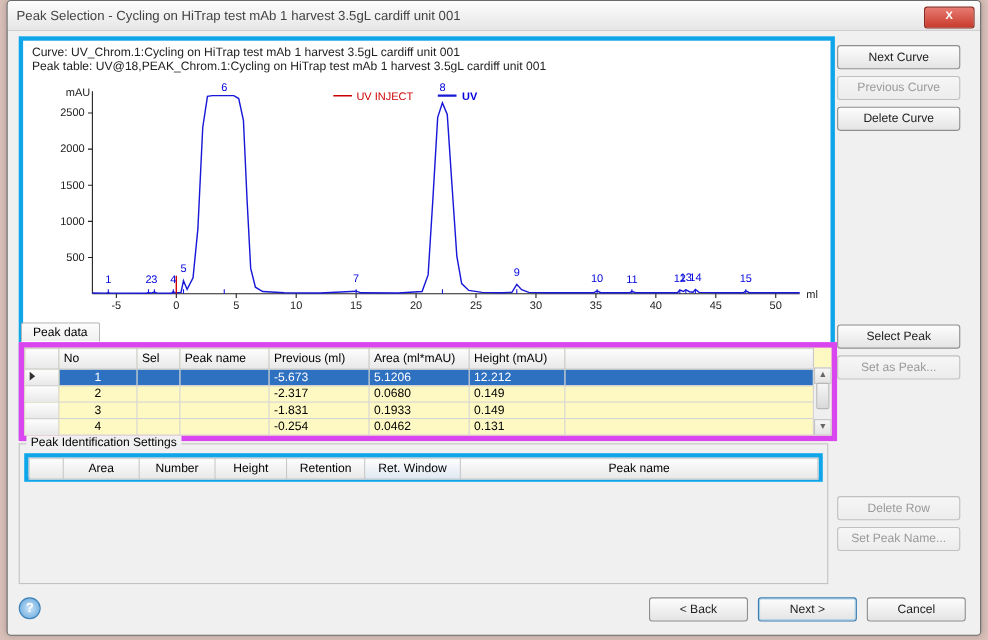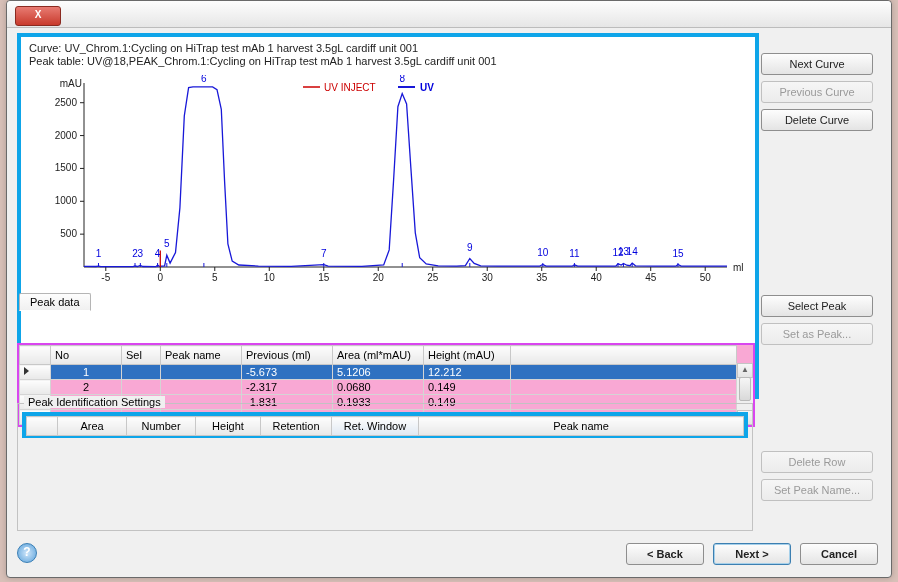--- a/index.html
+++ b/index.html
@@ -75,21 +75,21 @@
     fill: #222;
   }
   .peak-lbl { fill: #0000dd; font-size: 10px; }
   .legend-uv { fill: #0000dd; font-weight: bold; font-size: 10px;}
   .legend-inj { fill: #cc0000; font-size: 10px;}
   .curve { stroke: #1818d8; stroke-width: 1.3; fill: none; }
   .axis-line { stroke: #222; stroke-width: 1; }
   .tick { stroke: #222; stroke-width: 1; }
 
   
-  .rcol { position: absolute; left: 744px; top: 20px; width: 114px; }
+  .rcol { position: absolute; left: 744px; top: 8px; width: 114px; }
   .rcol2 { position: absolute; left: 744px; top: 262px; width: 114px; }
   .rcol3 { position: absolute; left: 744px; top: 418px; width: 114px; }
   .wbtn {
     display: block;
     width: 112px; height: 22px;
     margin-bottom: 6px;
     border: 1px solid #8e8e8e;
     border-radius: 3px;
     background: linear-gradient(#fdfdfd,#e4e4e4);
     font-size: 11px;
@@ -119,24 +119,23 @@
     background: linear-gradient(#fdfdfd,#f0f0f0);
     border: 1px solid #b5b5b5;
     border-bottom: 1px solid #fff;
     border-radius: 2px 2px 0 0;
     font-size: 11px;
   }
   .peak-table-wrap {
     position: absolute;
     left: 0; top: 278px;
     width: 734px; height: 80px;
-    border: 2px solid #d946ef;
-    background: #f9a8d4;
+    border: 5px solid #d946ef;
+    background: #fef9c3;
     overflow: hidden;
-    margin-top: 32px;
   }
   table.grid {
     border-collapse: collapse;
     width: 718px;
     font-size: 11px;
   }
   table.grid th {
     background: linear-gradient(#fdfdfd,#e8e8e8);
     border: 1px solid #c8c8c8;
     font-weight: normal;
@@ -199,33 +198,34 @@
     left: 0; right: 0; bottom: 0; height: 30px;
   }
   .help-icon {
     position:absolute; left:0; bottom:4px;
     width:18px; height:18px; border-radius:50%;
     background: radial-gradient(#cfe6fa,#5aa1da);
     border:1px solid #3a7fb5;
     color:#fff; text-align:center; line-height:17px;
     font-weight:bold; font-size:12px;
   }
-  .bottom-bar .wbtn { display:inline-block; width:78px; margin:0 3px;font-weight:bold; }
+  .bottom-bar .wbtn { display:inline-block; width:90px; margin:0 3px; }
   .bottom-right { position:absolute; right:0; bottom:2px; }
 
   .rowptr {
     position:absolute; left:4px; top:2px;
     width:0;height:0;border-top:4px solid transparent;border-bottom:4px solid transparent;border-left:5px solid #333;
   }
 </style>
 </head>
 <body>
 
 <div class="window">
   <div class="titlebar">
+    <span class="title">Peak Selection - Cycling on HiTrap test mAb 1 harvest 3.5gL cardiff unit  001</span>
     <div class="close-btn">X</div>
   </div>
 
   <div class="client">
 
     <div class="graph-box">
       <div class="meta">
         <div>Curve: UV_Chrom.1:Cycling on HiTrap test mAb 1 harvest 3.5gL cardiff unit  001</div>
         <div>Peak table: UV@18,PEAK_Chrom.1:Cycling on HiTrap test mAb 1 harvest 3.5gL cardiff unit  001</div>
       </div>

